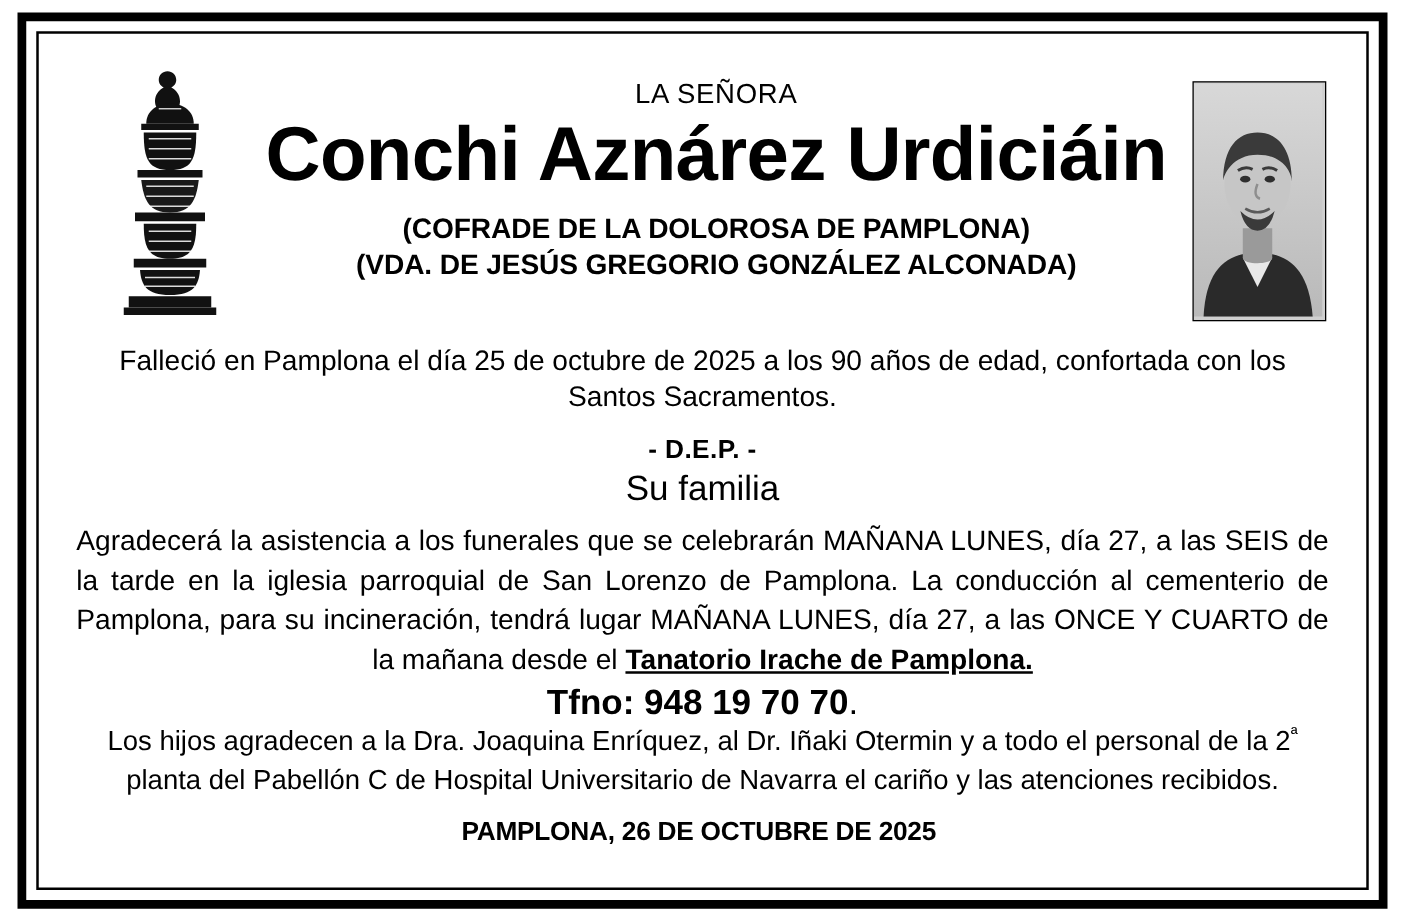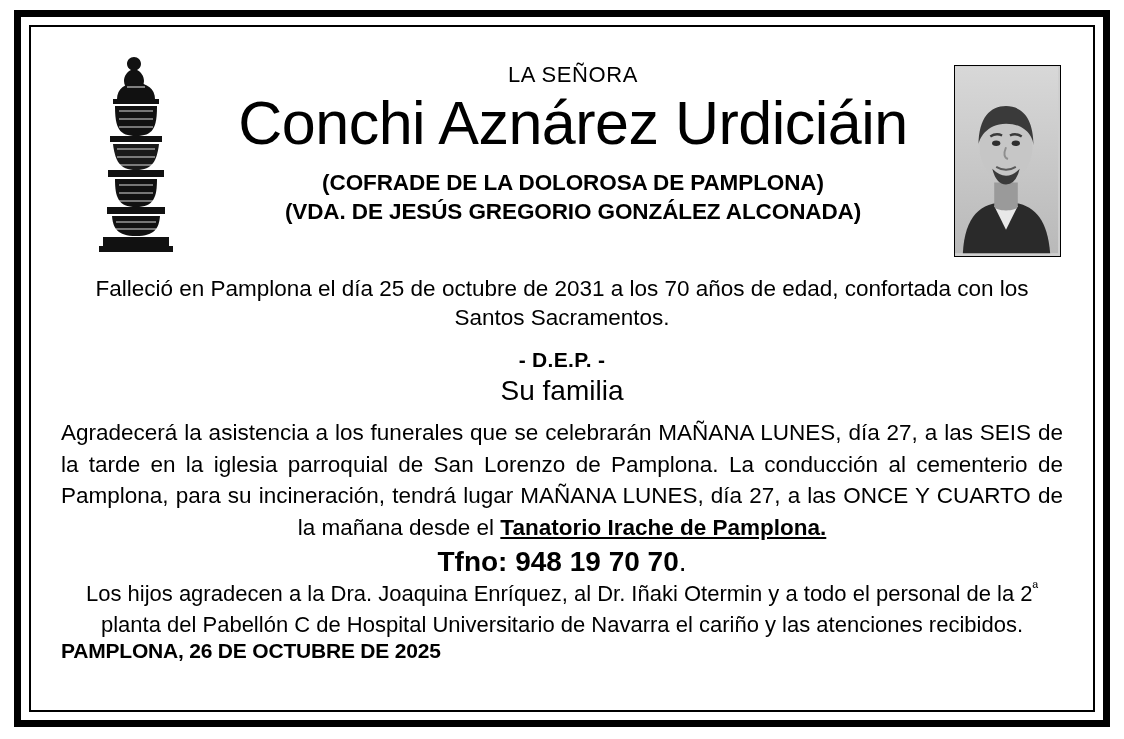--- a/index.html
+++ b/index.html
@@ -92,21 +92,21 @@
 
   .la-senora {
     font-size: 22px;
     letter-spacing: 0.6px;
     line-height: 1.1;
     margin-bottom: 2px;
   }
 
   .name {
     font-size: 61px;
-    font-weight: normal;
+    font-weight: bold;
     letter-spacing: -0.5px;
     line-height: 1.12;
     white-space: nowrap;
     margin: 2px 0 10px 0;
   }
 
   .sub1, .sub2 {
     font-size: 22.5px;
     font-weight: bold;
     line-height: 1.32;
@@ -160,21 +160,22 @@
   .para-thanks {
     font-size: 22px;
     line-height: 1.36;
     text-align: center;
     padding: 0 18px;
   }
 
   .place-date {
     font-size: 21px;
     font-weight: bold;
-    text-align: left;
+    text-align: center;
+    margin-top: 16px;
     padding-right: 6px;
     letter-spacing: -0.2px;
   }
 
   sup.ord {
     font-size: 0.68em;
     vertical-align: super;
   }
 </style>
 </head>
@@ -252,21 +253,21 @@
           <div class="head-text">
             <div class="la-senora">LA SEÑORA</div>
             <div class="name">Conchi Aznárez Urdiciáin</div>
             <div class="sub1">(COFRADE DE LA DOLOROSA DE PAMPLONA)</div>
             <div class="sub2">(VDA. DE JESÚS GREGORIO GONZÁLEZ ALCONADA)</div>
           </div>
         </div>
 
         <div class="body-text">
 
-          <div class="died">Falleció en Pamplona el día 25 de octubre de 2031 a los 70 años de edad, confortada con los Santos Sacramentos.</div>
+          <div class="died">Falleció en Pamplona el día 25 de octubre de 2025 a los 90 años de edad, confortada con los Santos Sacramentos.</div>
 
           <div class="dep">- D.E.P. -</div>
 
           <div class="family">Su familia</div>
 
           <div class="para-funeral"><span>Agradecerá la asistencia a los funerales que se celebrarán MAÑANA LUNES, día 27, a las SEIS de la tarde en la iglesia parroquial de San Lorenzo de Pamplona. La conducción al cementerio de Pamplona, para su incineración, tendrá lugar MAÑANA LUNES, día 27, a las ONCE Y CUARTO de la mañana desde el </span><span class="b">Tanatorio Irache de Pamplona.</span></div>
 
           <div class="phone-line"><span class="b">Tfno: 948 19 70 70</span><span>.</span></div>
 
           <div class="para-thanks"><span>Los hijos agradecen a la Dra. Joaquina Enríquez, al Dr. Iñaki Otermin y a todo el personal de la 2</span><sup class="ord">ª</sup><span> planta del Pabellón C de Hospital Universitario de Navarra el cariño y las atenciones recibidos.</span></div>

